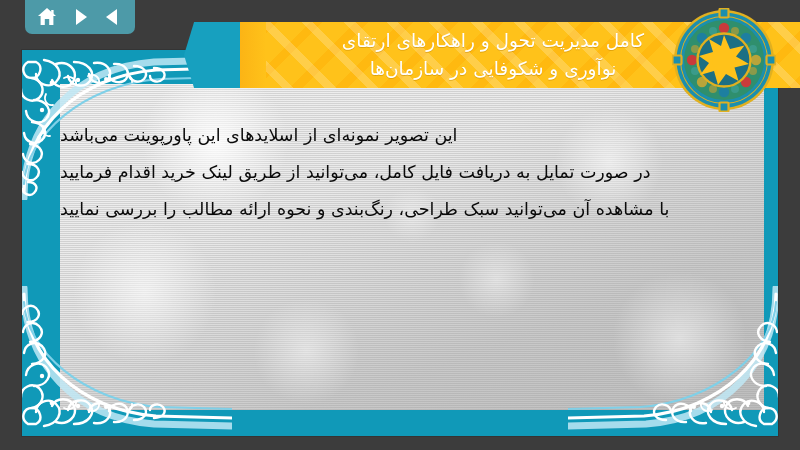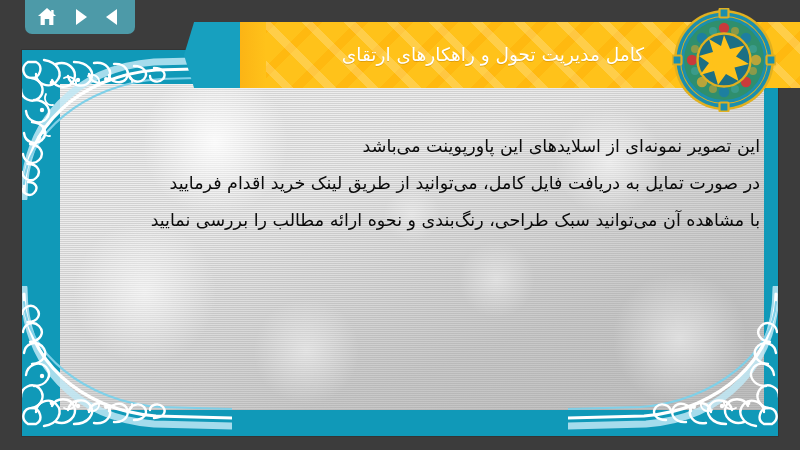--- a/index.html
+++ b/index.html
@@ -85,22 +85,22 @@
   }
   
   .orn{position:absolute;width:210px;height:150px;pointer-events:none;z-index:20;}
   .orn svg{display:block;width:100%;height:100%;}
   .orn-tl{left:22px;  top:50px;}
   .orn-bl{left:22px;  top:286px;  transform:scaleY(-1);}
   .orn-br{left:568px; top:286px;  transform:scale(-1,-1);}
 
   
   .body-text{
-    position:absolute;left:60px;top:128px;width:700px;
-    direction:rtl;text-align:right;z-index:30;
+    position:absolute;left:60px;top:117px;width:700px;
+    direction:rtl;text-align:left;z-index:30;
   }
   .body-text .line{
     color:#0a0a0a;font-size:17.5px;line-height:2.12;
     white-space:nowrap;font-weight:normal;letter-spacing:0px;
   }
 </style>
 </head>
 <body>
 
 <div id="slide">
@@ -218,20 +218,21 @@
     </svg>
   </div>
 
   <div class="banner-wrap">
     <div class="pennant"></div>
     <div class="banner">
       <div class="lattice"></div>
       <div class="ltrim"></div>
       <div class="banner-text">
         <div>کامل مدیریت تحول و راهکارهای ارتقای</div>
+        <div>نوآوری و شکوفایی در سازمان‌ها</div>
       </div>
     </div>
   </div>
 
   <div class="medallion">
     <svg viewBox="0 0 104 104" width="104" height="104">
       <defs>
         <clipPath id="mcl">
             <circle cx="52" cy="52" r="50"></circle>
           </clipPath>

